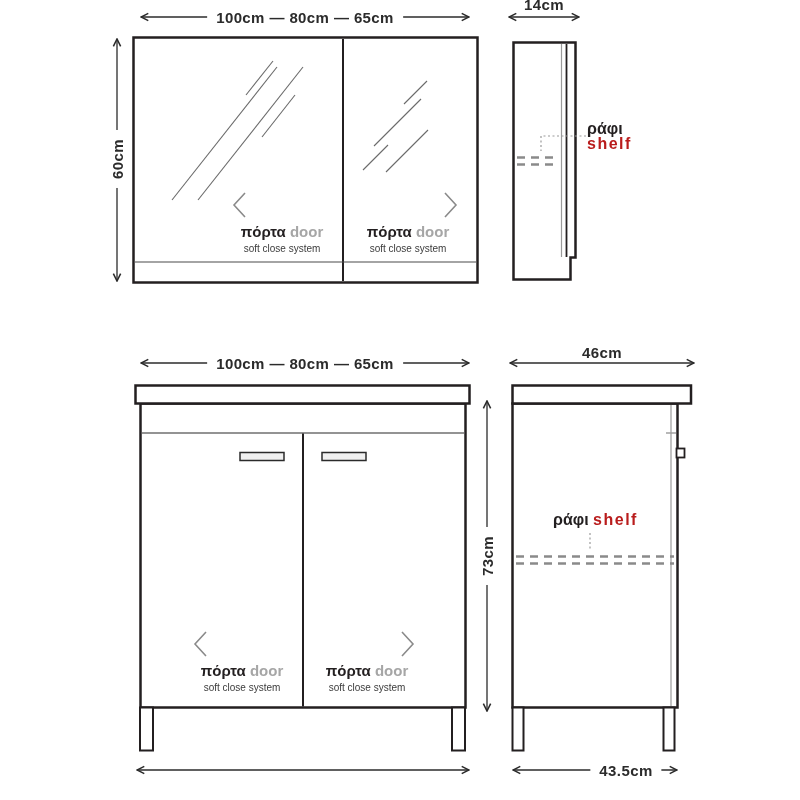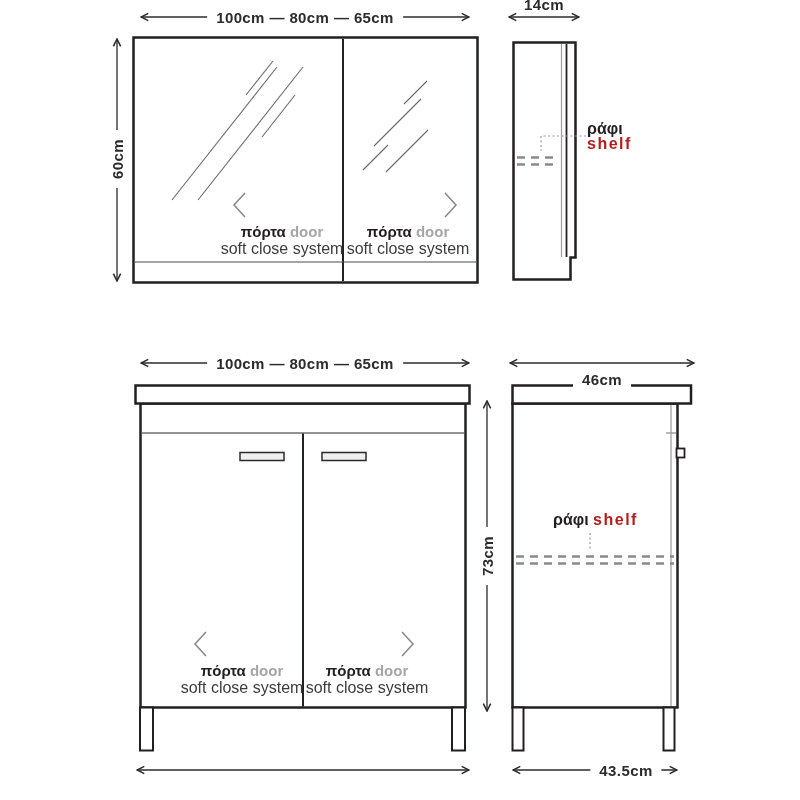--- a/index.html
+++ b/index.html
@@ -13,21 +13,21 @@
     background:#fff;padding:0 9px;font-weight:bold;font-size:15px;
     letter-spacing:.4px;white-space:nowrap;color:#2b2b2b;
   }
   .dim.vert{transform:translate(-50%,-50%) rotate(-90deg);}
   .door-label{
     position:absolute;transform:translateX(-50%);text-align:center;
     line-height:15px;white-space:nowrap;
   }
   .door-label .l1{font-size:15px;font-weight:bold;color:#231f20;}
   .door-label .en{color:#a6a6a6;}
-  .door-label .l2{font-size:16px;font-weight:normal;color:#3c3c3c;margin-top:2px;}
+  .door-label .l2{font-size:10px;font-weight:normal;color:#3c3c3c;margin-top:2px;}
   .shelf-label{position:absolute;white-space:nowrap;font-size:16px;font-weight:bold;color:#231f20;}
   .shelf-label .en{color:#b91c1c;letter-spacing:1.5px;font-weight:bold;}
   .shelf-label.stacked{line-height:15px;}
 </style>
 </head>
 <body>
 
 <div class="canvas">
 
   <svg class="lines" width="800" height="800" viewBox="0 0 800 800">
@@ -104,21 +104,21 @@
       <line x1="137" y1="770" x2="469" y2="770" marker-start="url(#arr)" marker-end="url(#arr)"></line>
       <line x1="513" y1="770" x2="677" y2="770" marker-start="url(#arr)" marker-end="url(#arr)"></line>
     </g>
   </svg>
 
   <div class="dim" style="left:305px;top:17px">100cm — 80cm — 65cm</div>
   <div class="dim vert" style="left:117px;top:159px">60cm</div>
   <div class="dim" style="left:544px;top:4px">14cm</div>
   <div class="dim" style="left:305px;top:363px">100cm — 80cm — 65cm</div>
   <div class="dim vert" style="left:487px;top:556px">73cm</div>
-  <div class="dim" style="left:602px;top:379px">46cm</div>
+  <div class="dim" style="left:602px;top:352px">46cm</div>
   <div class="dim" style="left:626px;top:770px">43.5cm</div>
 
   <div class="door-label" style="left:282px;top:224px">
     <div class="l1">
       <span>πόρτα</span>
       <span class="en">door</span>
     </div>
     <div class="l2">soft close system</div>
   </div>
   <div class="door-label" style="left:408px;top:224px">

